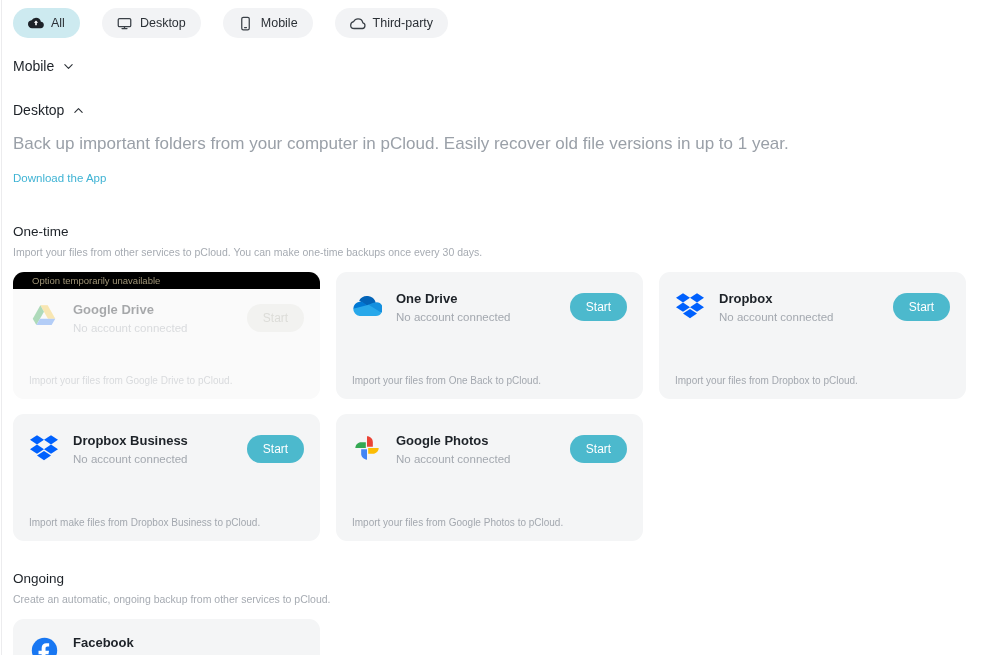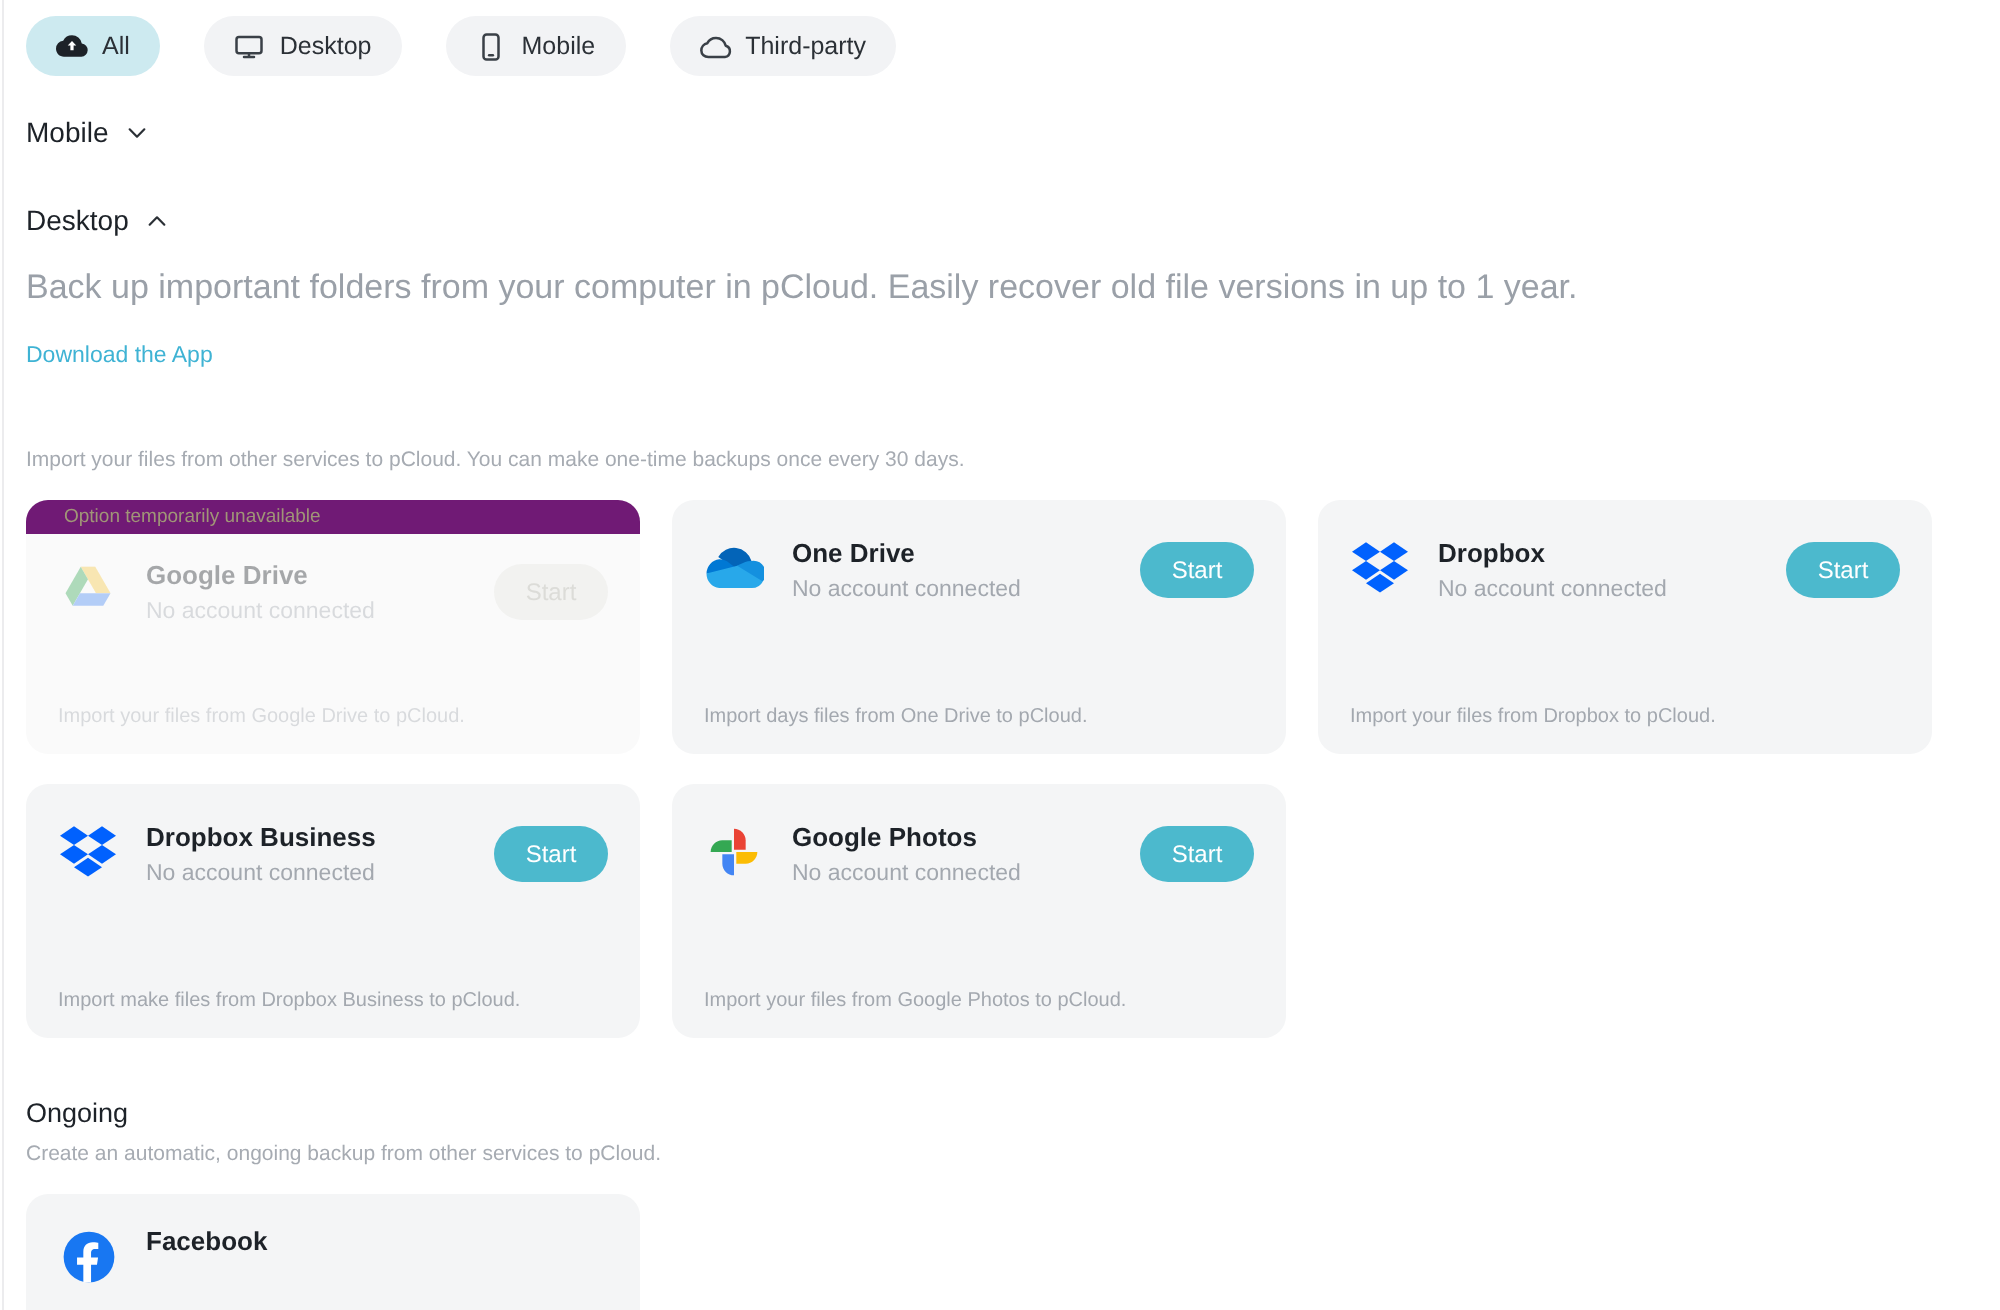--- a/index.html
+++ b/index.html
@@ -131,21 +131,21 @@
   .card.disabled .card-name,
   .card.disabled .card-sub,
   .card.disabled .card-foot { opacity: 0.38; }
   .card.disabled { background: #fafafa; }
 
   .banner {
     position: absolute;
     left: 0; top: 0;
     width: 100%;
     height: 17px;
-    background: #701a75;
+    background: #000000;
     display: flex;
     align-items: center;
     padding-left: 19px;
     font-size: 9.5px;
     color: #a09577;
   }
   .card.has-banner { padding-top: 30px; }
 
   .card-top { display: flex; align-items: flex-start; }
   .logo {
@@ -262,20 +262,21 @@
       </svg>
     </span>
   </div>
 
   <div>
     <div class="backup-desc">Back up important folders from your computer in pCloud. Easily recover old file versions in up to 1 year.</div>
     <a class="dl-link">Download the App</a>
   </div>
 
   <div class="section">
+    <div class="section-title">One-time</div>
     <div class="section-desc">Import your files from other services to pCloud. You can make one-time backups once every 30 days.</div>
 
     <div class="grid">
 
       <div class="card disabled has-banner">
         <div class="banner">
           <span>Option temporarily unavailable</span>
         </div>
         <div class="card-top">
           <span class="logo">
@@ -304,21 +305,21 @@
               <path fill="#1490df" d="M38 11.3h-.7c-1.5 0-3 .3-4.3.9l-6.8 2.9 7.5 9.3 13.4 3.3A10.1 10.1 0 0 0 38 11.3z"></path>
               <path fill="#28a8ea" d="M2 21.3A11.6 11.6 0 0 0 12.2 33h25.7a10.1 10.1 0 0 0 9.2-5.3l-20.5-12.6z"></path>
             </svg>
           </span>
           <div class="card-text">
             <div class="card-name">One Drive</div>
             <div class="card-sub">No account connected</div>
           </div>
           <button class="start-btn">Start</button>
         </div>
-        <div class="card-foot">Import days files from One Drive to pCloud.</div>
+        <div class="card-foot">Import your files from One Back to pCloud.</div>
       </div>
 
       <div class="card">
         <div class="card-top">
           <span class="logo">
             <svg width="28" height="28" viewBox="0 0 48 44">
               <g fill="#0061fe">
                 <path d="M12 0L0 8l12 8 12-8z"></path>
                 <path d="M36 0L24 8l12 8 12-8z"></path>
                 <path d="M0 24l12 8 12-8-12-8z"></path>

